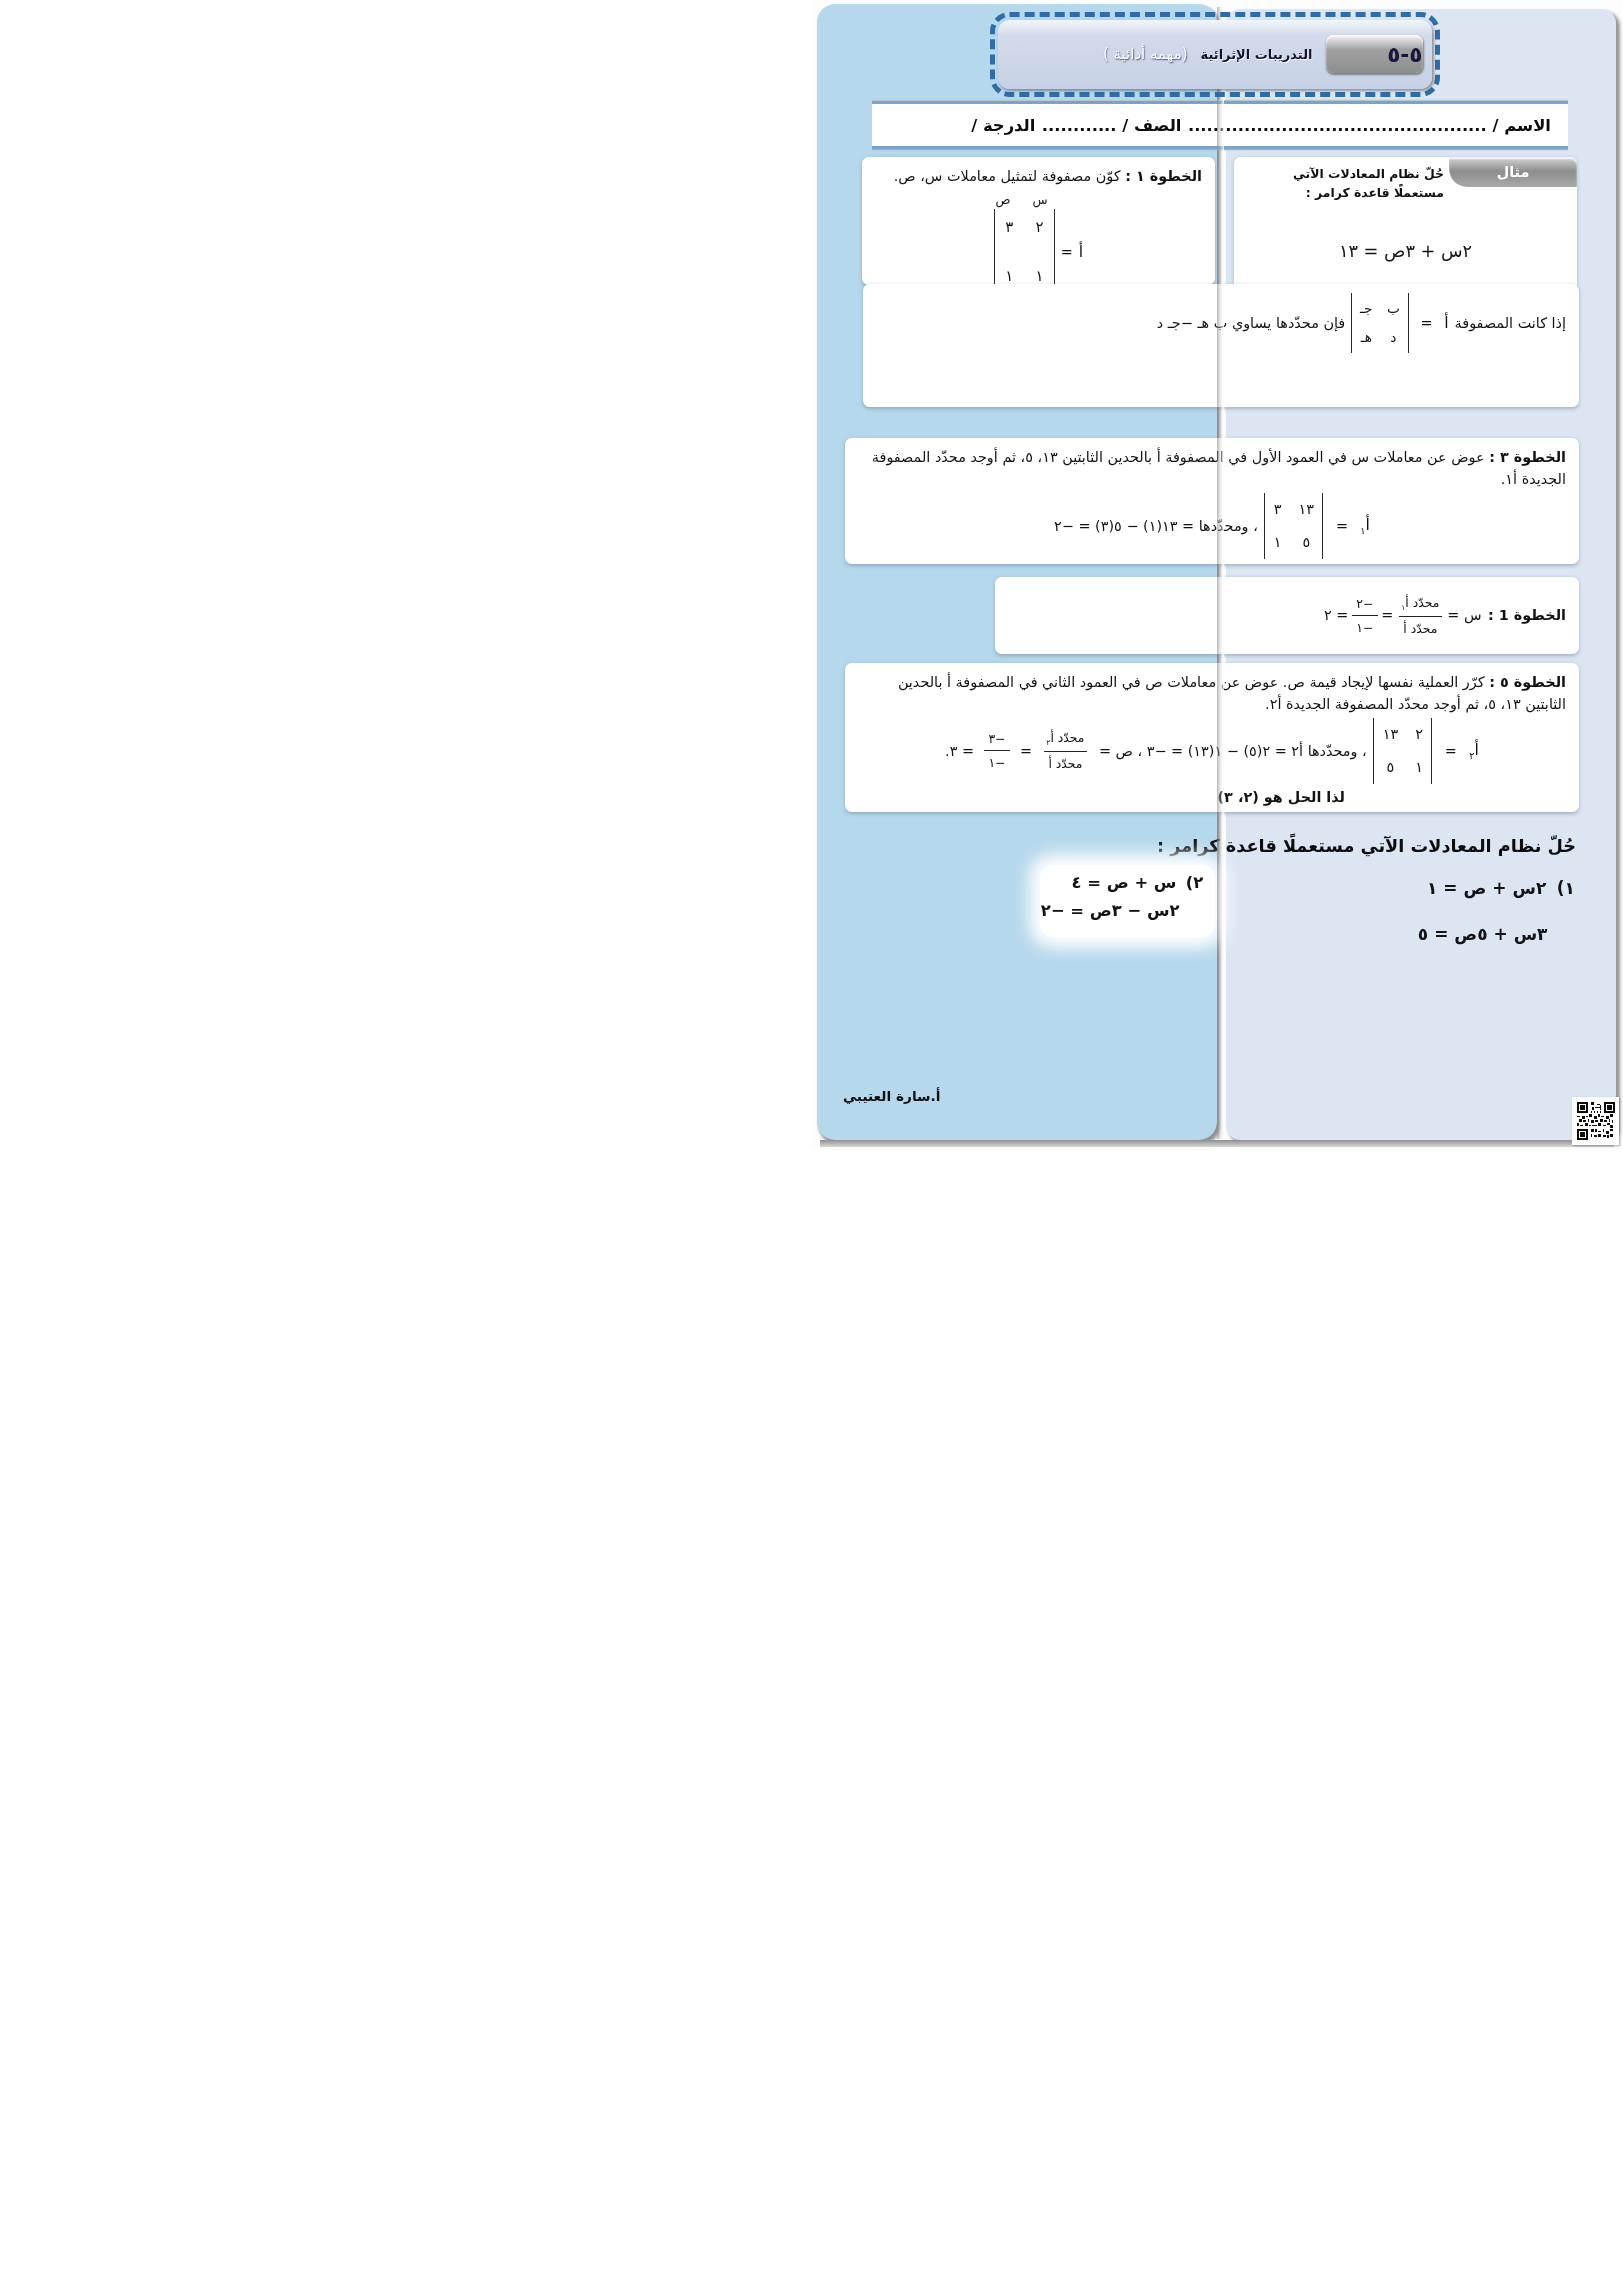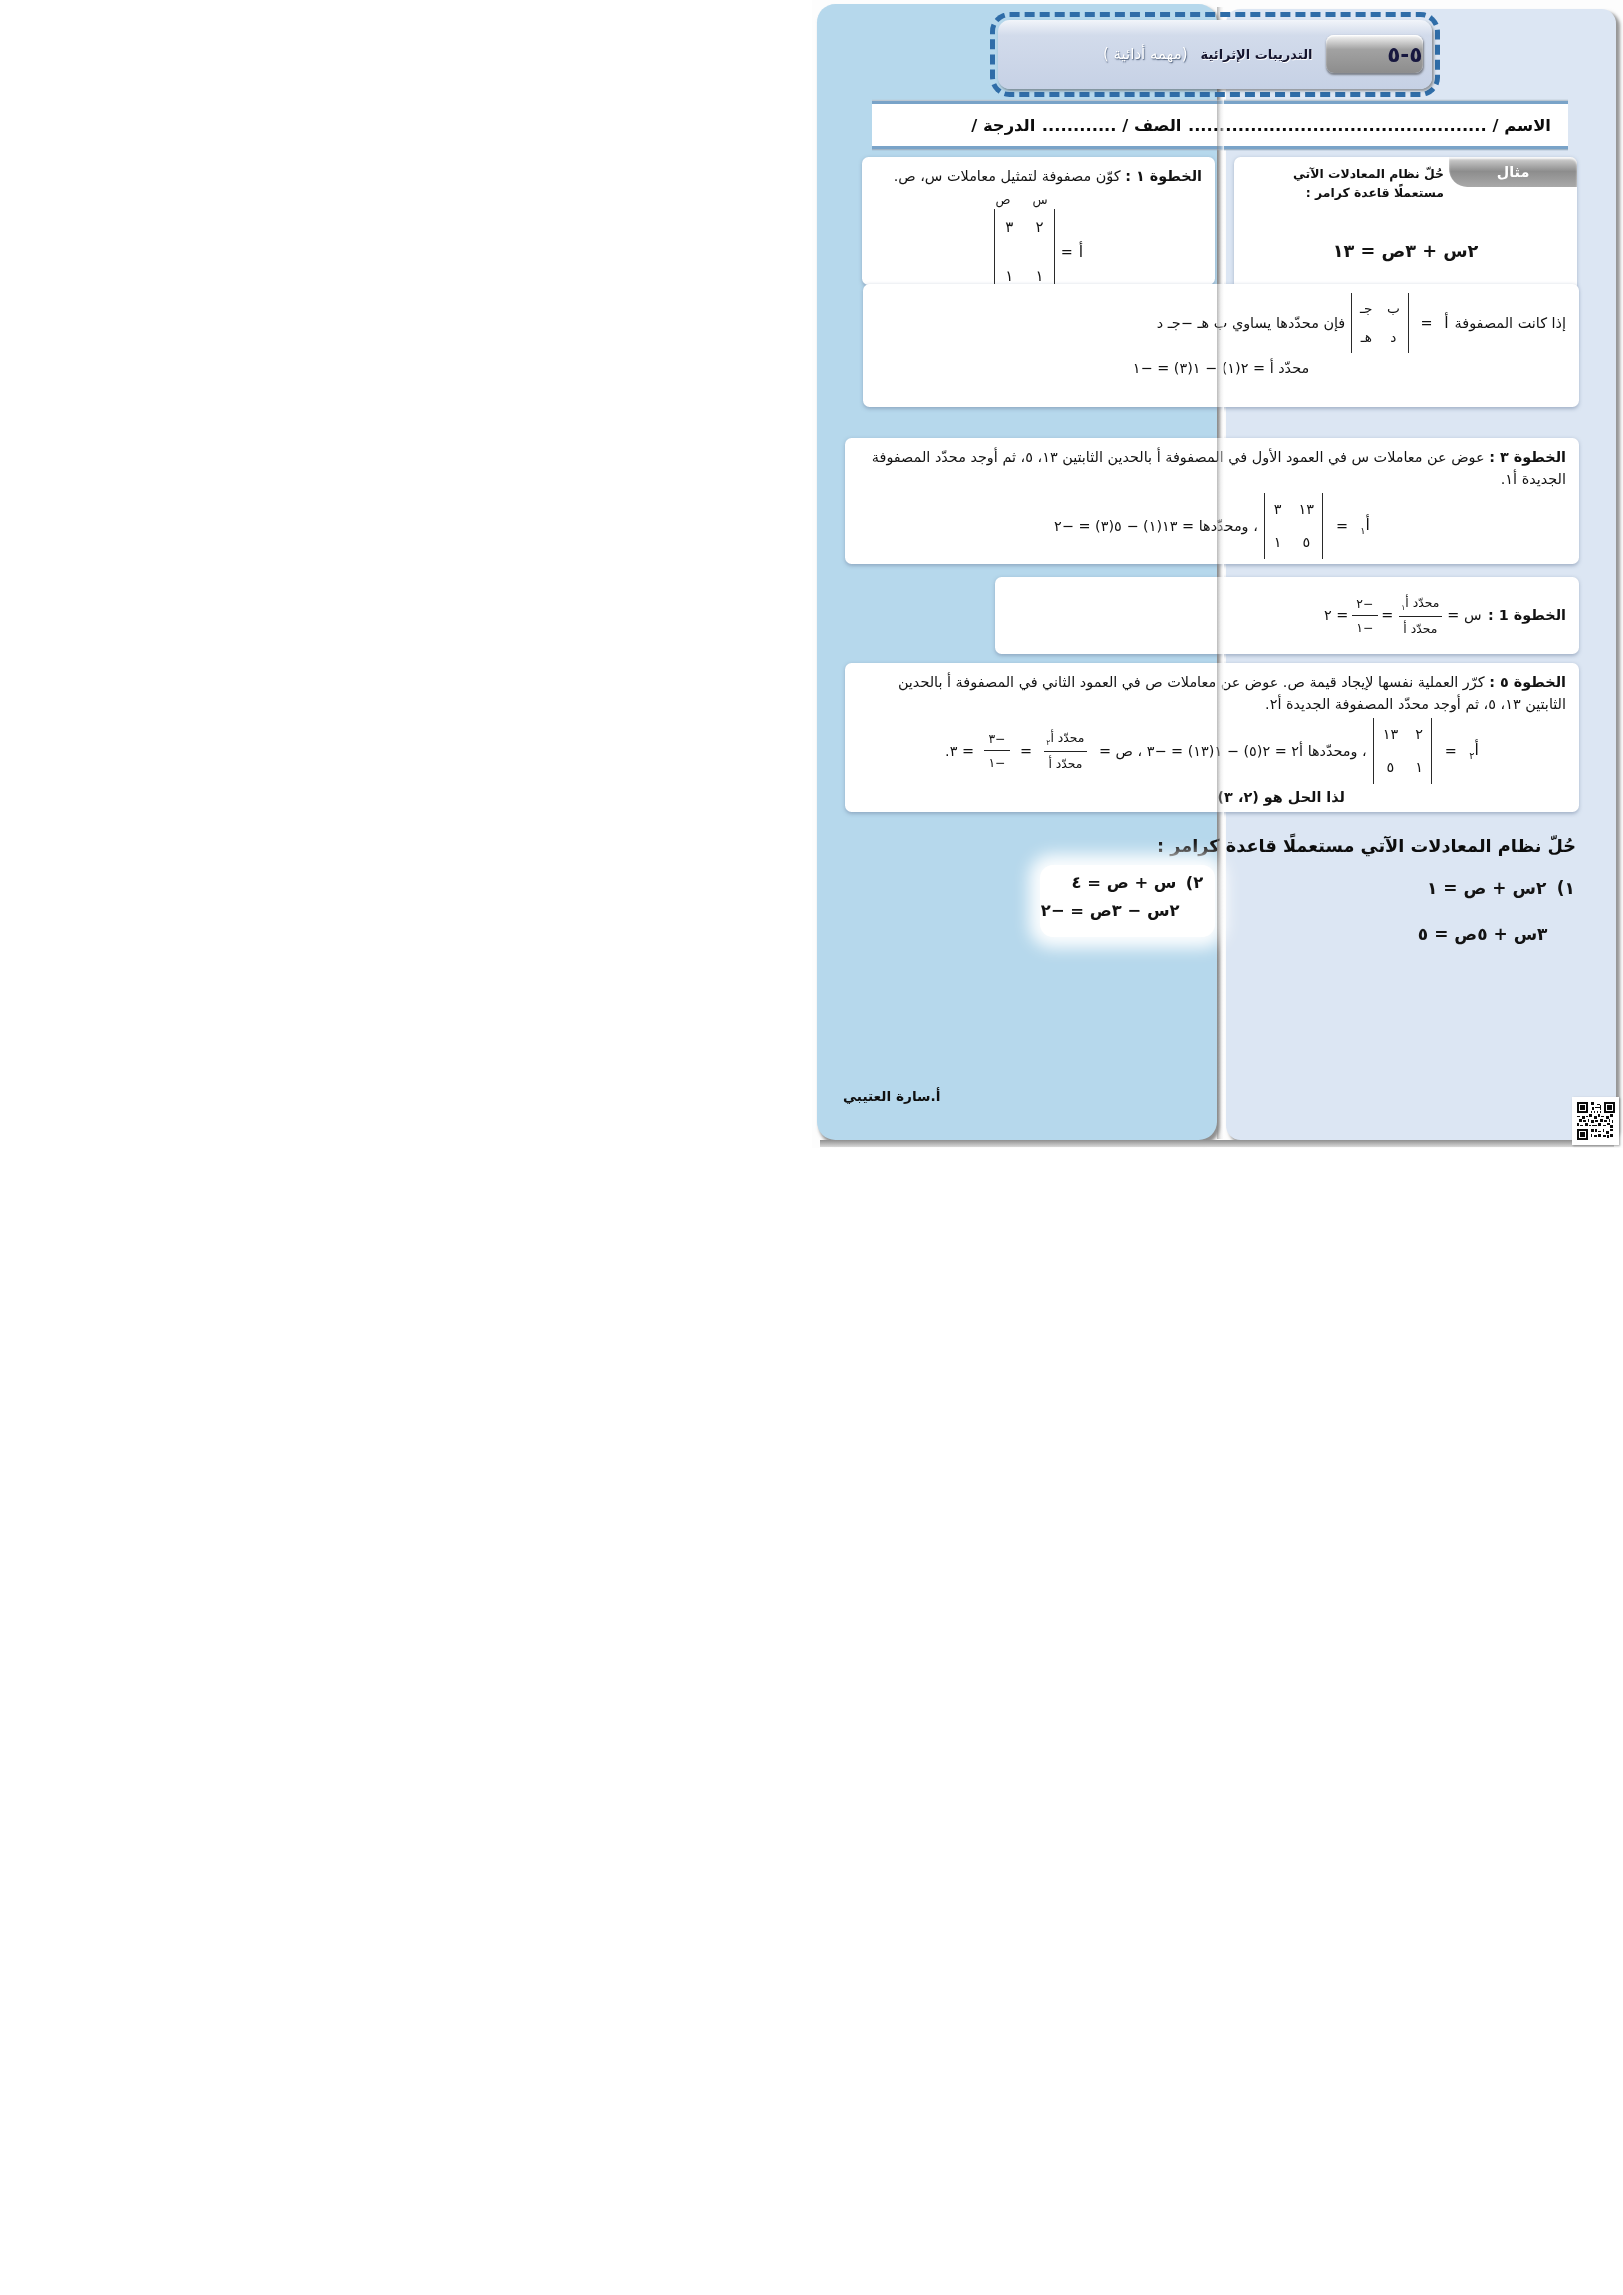--- a/index.html
+++ b/index.html
@@ -40,21 +40,21 @@
         box-shadow:0 1.3px 3.9px rgba(110,130,160,.5);box-sizing:border-box;overflow:hidden;}
   .example-box{left:422px;top:157px;width:343px;height:195px;}
   .example-tab{position:absolute;top:0;right:0;width:128px;height:30px;
                background:linear-gradient(180deg,#d6d6d6 0%,#8d8d8d 48%,#a9a9a9 100%);
                border-radius:0 6.5px 0 18.3px;box-shadow:inset 0 2px 2px rgba(255,255,255,.85);
                display:flex;align-items:center;justify-content:center;
                color:#fff;font-size:14.4px;font-weight:bold;}
   .example-prompt{position:absolute;top:6.5px;right:133px;left:5.2px;font-size:12.4px;font-weight:bold;
                   text-align:right;line-height:1.6;color:#101010;}
   .example-eqs{position:absolute;top:84px;left:0;right:0;display:flex;flex-direction:column;
-               gap:29px;align-items:center;font-size:17.7px;font-weight:bold;color:#141414;}
+               gap:29px;align-items:center;font-size:17.7px;font-weight:normal;color:#141414;}
   .step{padding:7.9px 13px;font-size:14.4px;line-height:1.55;color:#121212;}
   .step b{font-weight:bold;}
   .step1{left:50px;top:157px;width:353px;height:128px;}
   .step2{left:51px;top:284px;width:716px;height:123px;}
   .step3{left:33px;top:438px;width:734px;height:126px;}
   .step4{left:183px;top:577px;width:584px;height:77px;display:flex;align-items:center;}
   .step5{left:33px;top:663px;width:734px;height:149px;}
   .mname{font-size:15.7px;font-weight:500;}
   .meq{margin:0 5.9px;}
   .mbody{display:grid;grid-template-columns:auto auto;direction:rtl;text-align:center;
@@ -163,21 +163,20 @@
       <span class="mname">أ</span>
       <span class="meq">=</span>
       <div class="mbody">
         <span>ب</span>
         <span>جـ</span>
         <span>د</span>
         <span>هـ</span>
       </div>
       <span>فإن محدّدها يساوي ب هـ −جـ د</span>
     </div>
-    <div class="center-line">محدّد أ = ٢(١) − ١(٣) = −١</div>
   </div>
 
   <div class="wbox step step3">
     <div>
       <b>الخطوة ٣ :</b>
       <span>عوض عن معاملات س في العمود الأول في المصفوفة أ بالحدين الثابتين ١٣، ٥، ثم أوجد محدّد المصفوفة الجديدة أ١.</span>
     </div>
     <div class="formula-row">
       <span class="mname"><span>أ</span><sub>١</sub></span>
       <span class="meq">=</span>

